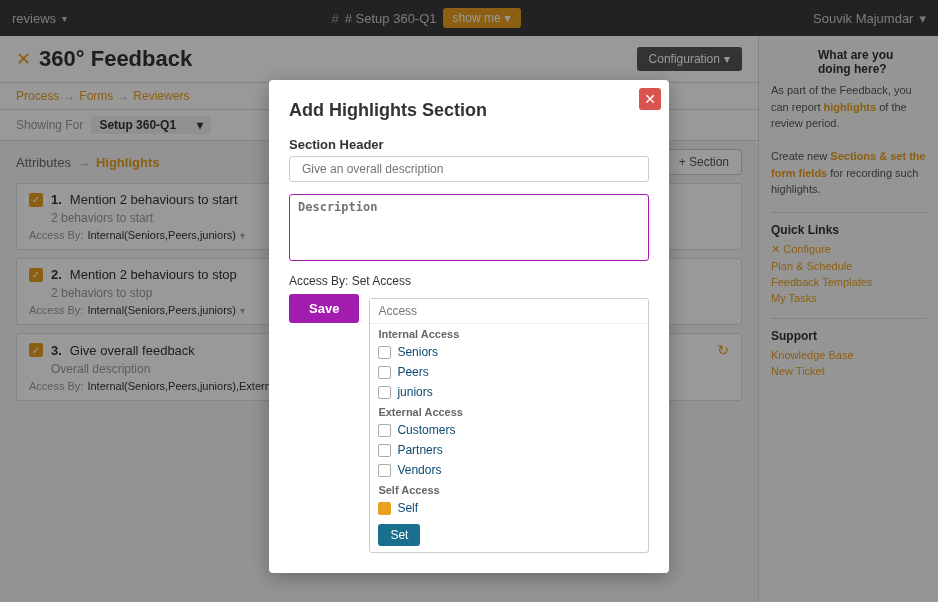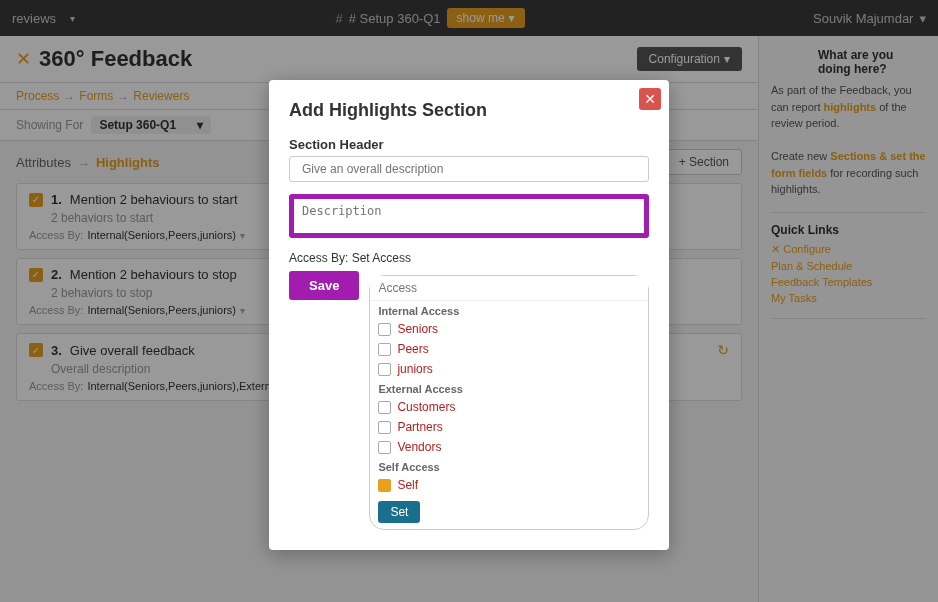--- a/index.html
+++ b/index.html
@@ -9,21 +9,21 @@
     .top-nav {
       background: #3a3a3a;
       color: #ccc;
       display: flex;
       align-items: center;
       justify-content: space-between;
       padding: 0 12px;
       height: 36px;
       font-size: 13px;
     }
-    .top-nav-left { display: flex; align-items: center; gap: 14px; }
+    .top-nav-left { display: flex; align-items: center; gap: 6px; }
     .top-nav-center { display: flex; align-items: center; gap: 6px; }
     .top-nav-right { display: flex; align-items: center; gap: 6px; margin-left: 28px; }
     .nav-reviews { color: #ccc; cursor: pointer; }
     .nav-dropdown-arrow { color: #ccc; font-size: 10px; }
     .show-me-btn {
       background: #e8a020;
       color: #fff;
       border: none;
       padding: 3px 10px;
       border-radius: 3px;
@@ -253,27 +253,28 @@
       width: 100%;
       border: 1px solid #ccc;
       border-radius: 3px;
       padding: 5px 12px;
       font-size: 12px;
       color: #999;
       margin-bottom: 12px;
     }
     .modal-textarea {
       width: 100%;
-      border: 5px solid #a21caf;
+      border: 1px solid #a21caf;
       border-radius: 3px;
       padding: 5px 8px;
       font-size: 12px;
       color: #999;
-      height: 44px;
+      height: 67px;
       resize: none;
+      font-weight: bold;
     }
     .modal-access-label {
       font-size: 12px;
       color: #333;
       margin: 10px 0 6px;
     }
     .modal-save-btn {
       background: #a21caf;
       color: #fff;
       border: none;
@@ -306,21 +307,21 @@
       font-size: 11px;
       color: #666;
       font-weight: bold;
     }
     .access-item {
       display: flex;
       align-items: center;
       gap: 6px;
       padding: 3px 8px;
       font-size: 12px;
-      color: #b91c1c;
+      color: #0c4a6e;
     }
     .access-item-checkbox {
       width: 13px; height: 13px;
       border: 1px solid #aaa;
       border-radius: 2px;
       background: #fff;
     }
     .access-item-checkbox.checked {
       background: #e8a020;
       border-color: #e8a020;
@@ -458,38 +459,43 @@
     <div class="sidebar-section">
       <div class="sidebar-links-title">Quick Links</div>
       <a class="sidebar-link">
         <span>✕ </span>Configure
       </a>
       <a class="sidebar-link">Plan &amp; Schedule</a>
       <a class="sidebar-link">Feedback Templates</a>
       <a class="sidebar-link">My Tasks</a>
     </div>
     <hr class="sidebar-divider">
+    <div class="sidebar-section">
+      <div class="support-title">Support</div>
+      <a class="sidebar-link">Knowledge Base</a>
+      <a class="sidebar-link">New Ticket</a>
+    </div>
   </div>
 </div>
 
 <div class="modal-overlay">
   <div class="modal">
     <button class="modal-close">✕</button>
     <div class="modal-title">Add Highlights Section</div>
 
     <div class="modal-section-header">Section Header</div>
     <input class="modal-input" type="text" placeholder="Give an overall description" style="">
     <textarea class="modal-textarea" placeholder="Description" style=""></textarea>
 
     <div class="modal-access-label">Access By: Set Access</div>
 
     <div style="display:flex; align-items:flex-start; gap:10px;">
       <button class="modal-save-btn">Save</button>
 
-      <div class="access-dropdown-popup" style="flex:1;border-radius:15px;">
+      <div class="access-dropdown-popup" style="flex:1;">
         <input class="access-search" type="text" placeholder="Access" style="">
 
         <div class="access-group-label">Internal Access</div>
         <div class="access-item">
           <div class="access-item-checkbox"></div>
           <span>Seniors</span>
         </div>
         <div class="access-item">
           <div class="access-item-checkbox"></div>
           <span>Peers</span>

